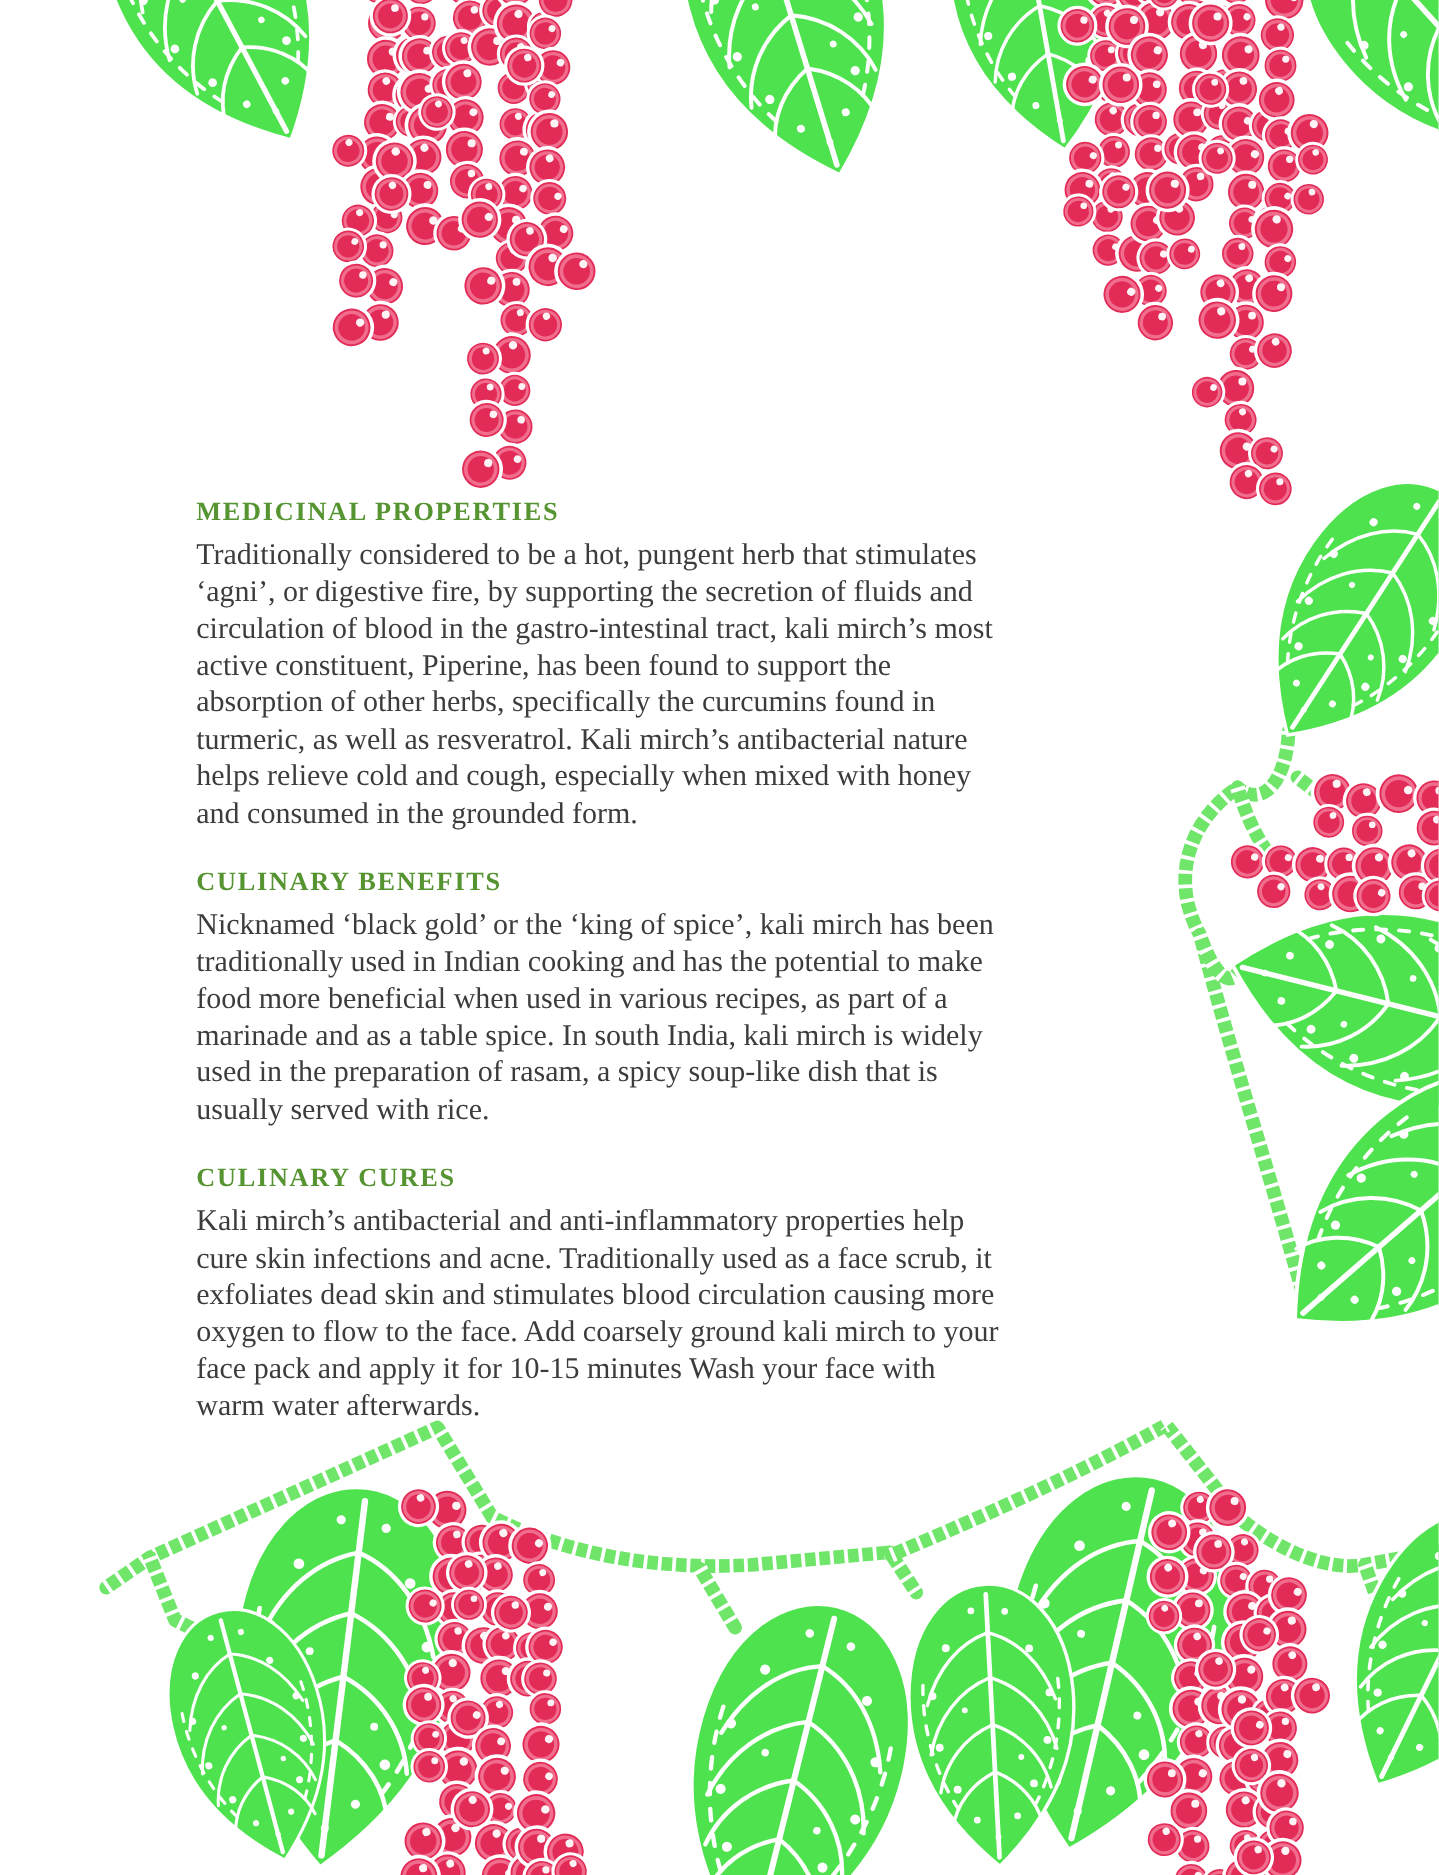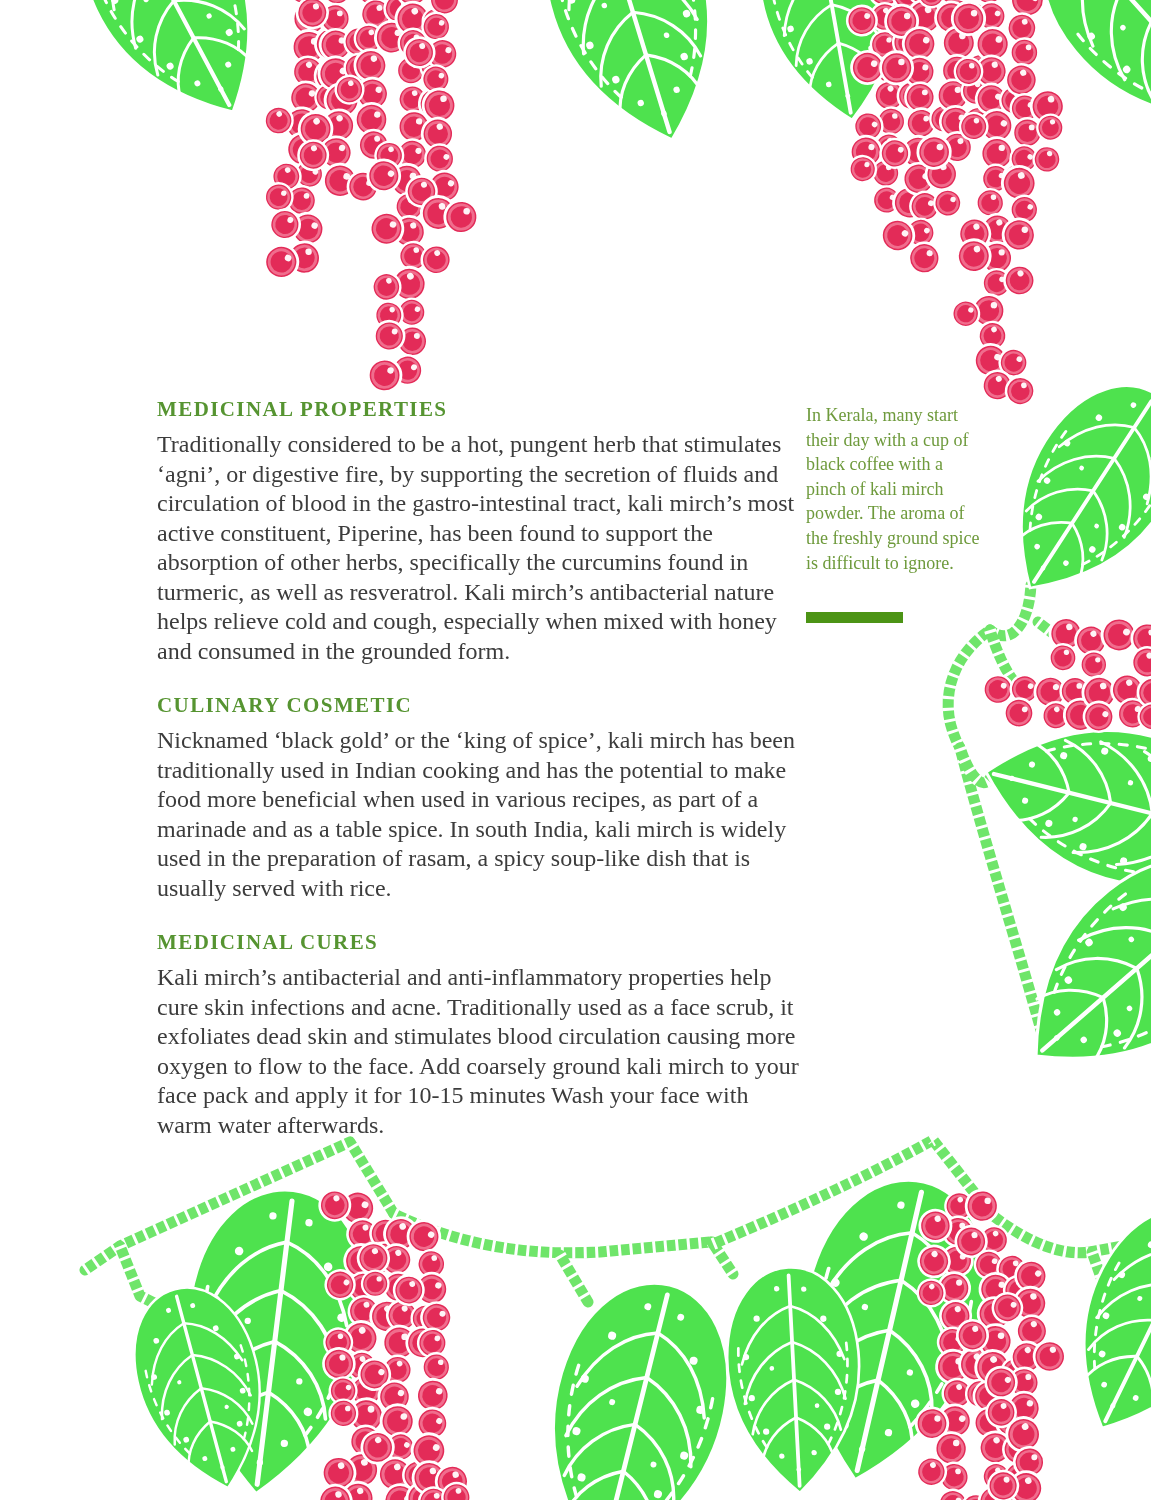--- a/index.html
+++ b/index.html
@@ -445,27 +445,23 @@
         <use href="#berry" transform="translate(1003.1 1485.9) rotate(-10) scale(0.99)"></use>
       </g>
   </svg>
 
   <div class="main">
     <section>
       <h2>MEDICINAL PROPERTIES</h2>
       <p>Traditionally considered to be a hot, pungent herb that stimulates ‘agni’, or digestive fire, by supporting the secretion of fluids and circulation of blood in the gastro-intestinal tract, kali mirch’s most active constituent, Piperine, has been found to support the absorption of other herbs, specifically the curcumins found in turmeric, as well as resveratrol. Kali mirch’s antibacterial nature helps relieve cold and cough, especially when mixed with honey and consumed in the grounded form.</p>
     </section>
     <section>
-      <h2>CULINARY COSMETIC</h2>
+      <h2>CULINARY BENEFITS</h2>
       <p>Nicknamed ‘black gold’ or the ‘king of spice’, kali mirch has been traditionally used in Indian cooking and has the potential to make food more beneficial when used in various recipes, as part of a marinade and as a table spice. In south India, kali mirch is widely used in the preparation of rasam, a spicy soup-like dish that is usually served with rice.</p>
     </section>
     <section>
-      <h2>MEDICINAL CURES</h2>
+      <h2>CULINARY CURES</h2>
       <p>Kali mirch’s antibacterial and anti-inflammatory properties help cure skin infections and acne. Traditionally used as a face scrub, it exfoliates dead skin and stimulates blood circulation causing more oxygen to flow to the face. Add coarsely ground kali mirch to your face pack and apply it for 10-15 minutes Wash your face with warm water afterwards.</p>
     </section>
   </div>
 
-  <aside class="aside">
-    <p>In Kerala, many start their day with a cup of black coffee with a pinch of kali mirch powder. The aroma of the freshly ground spice is difficult to ignore.</p>
-    <div class="divider"></div>
-  </aside>
 
 </div>
 
 </body></html>

